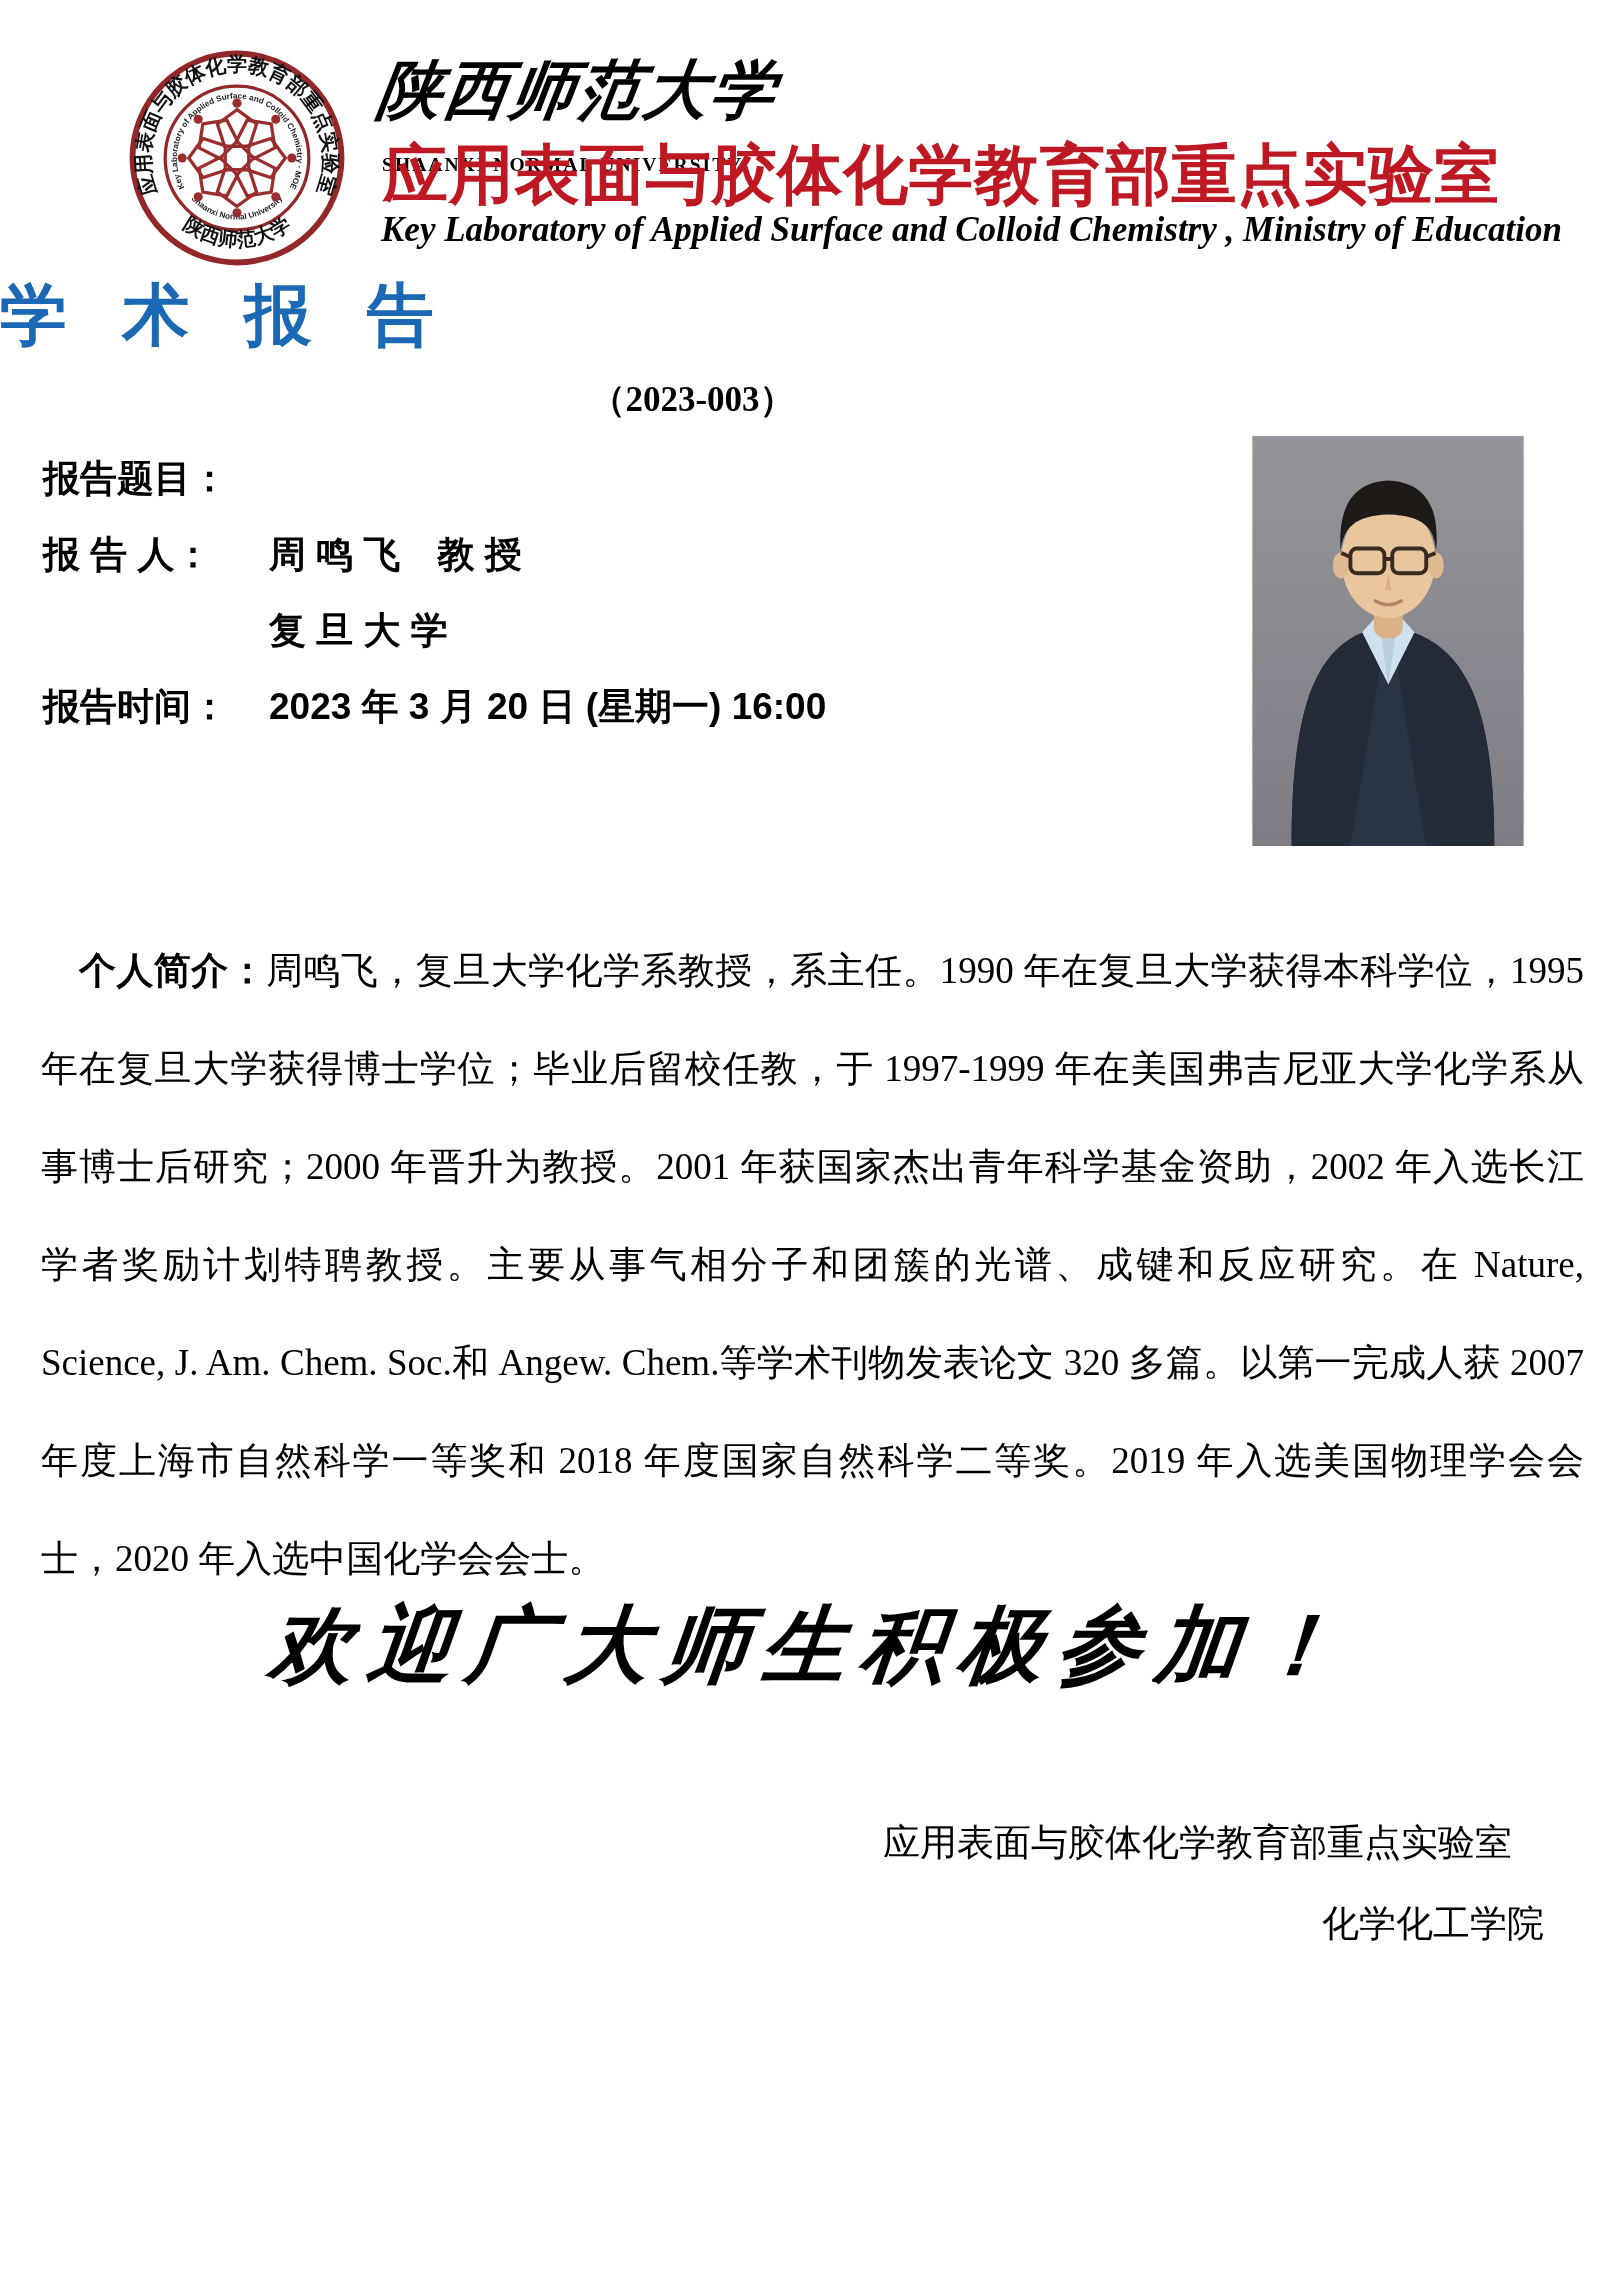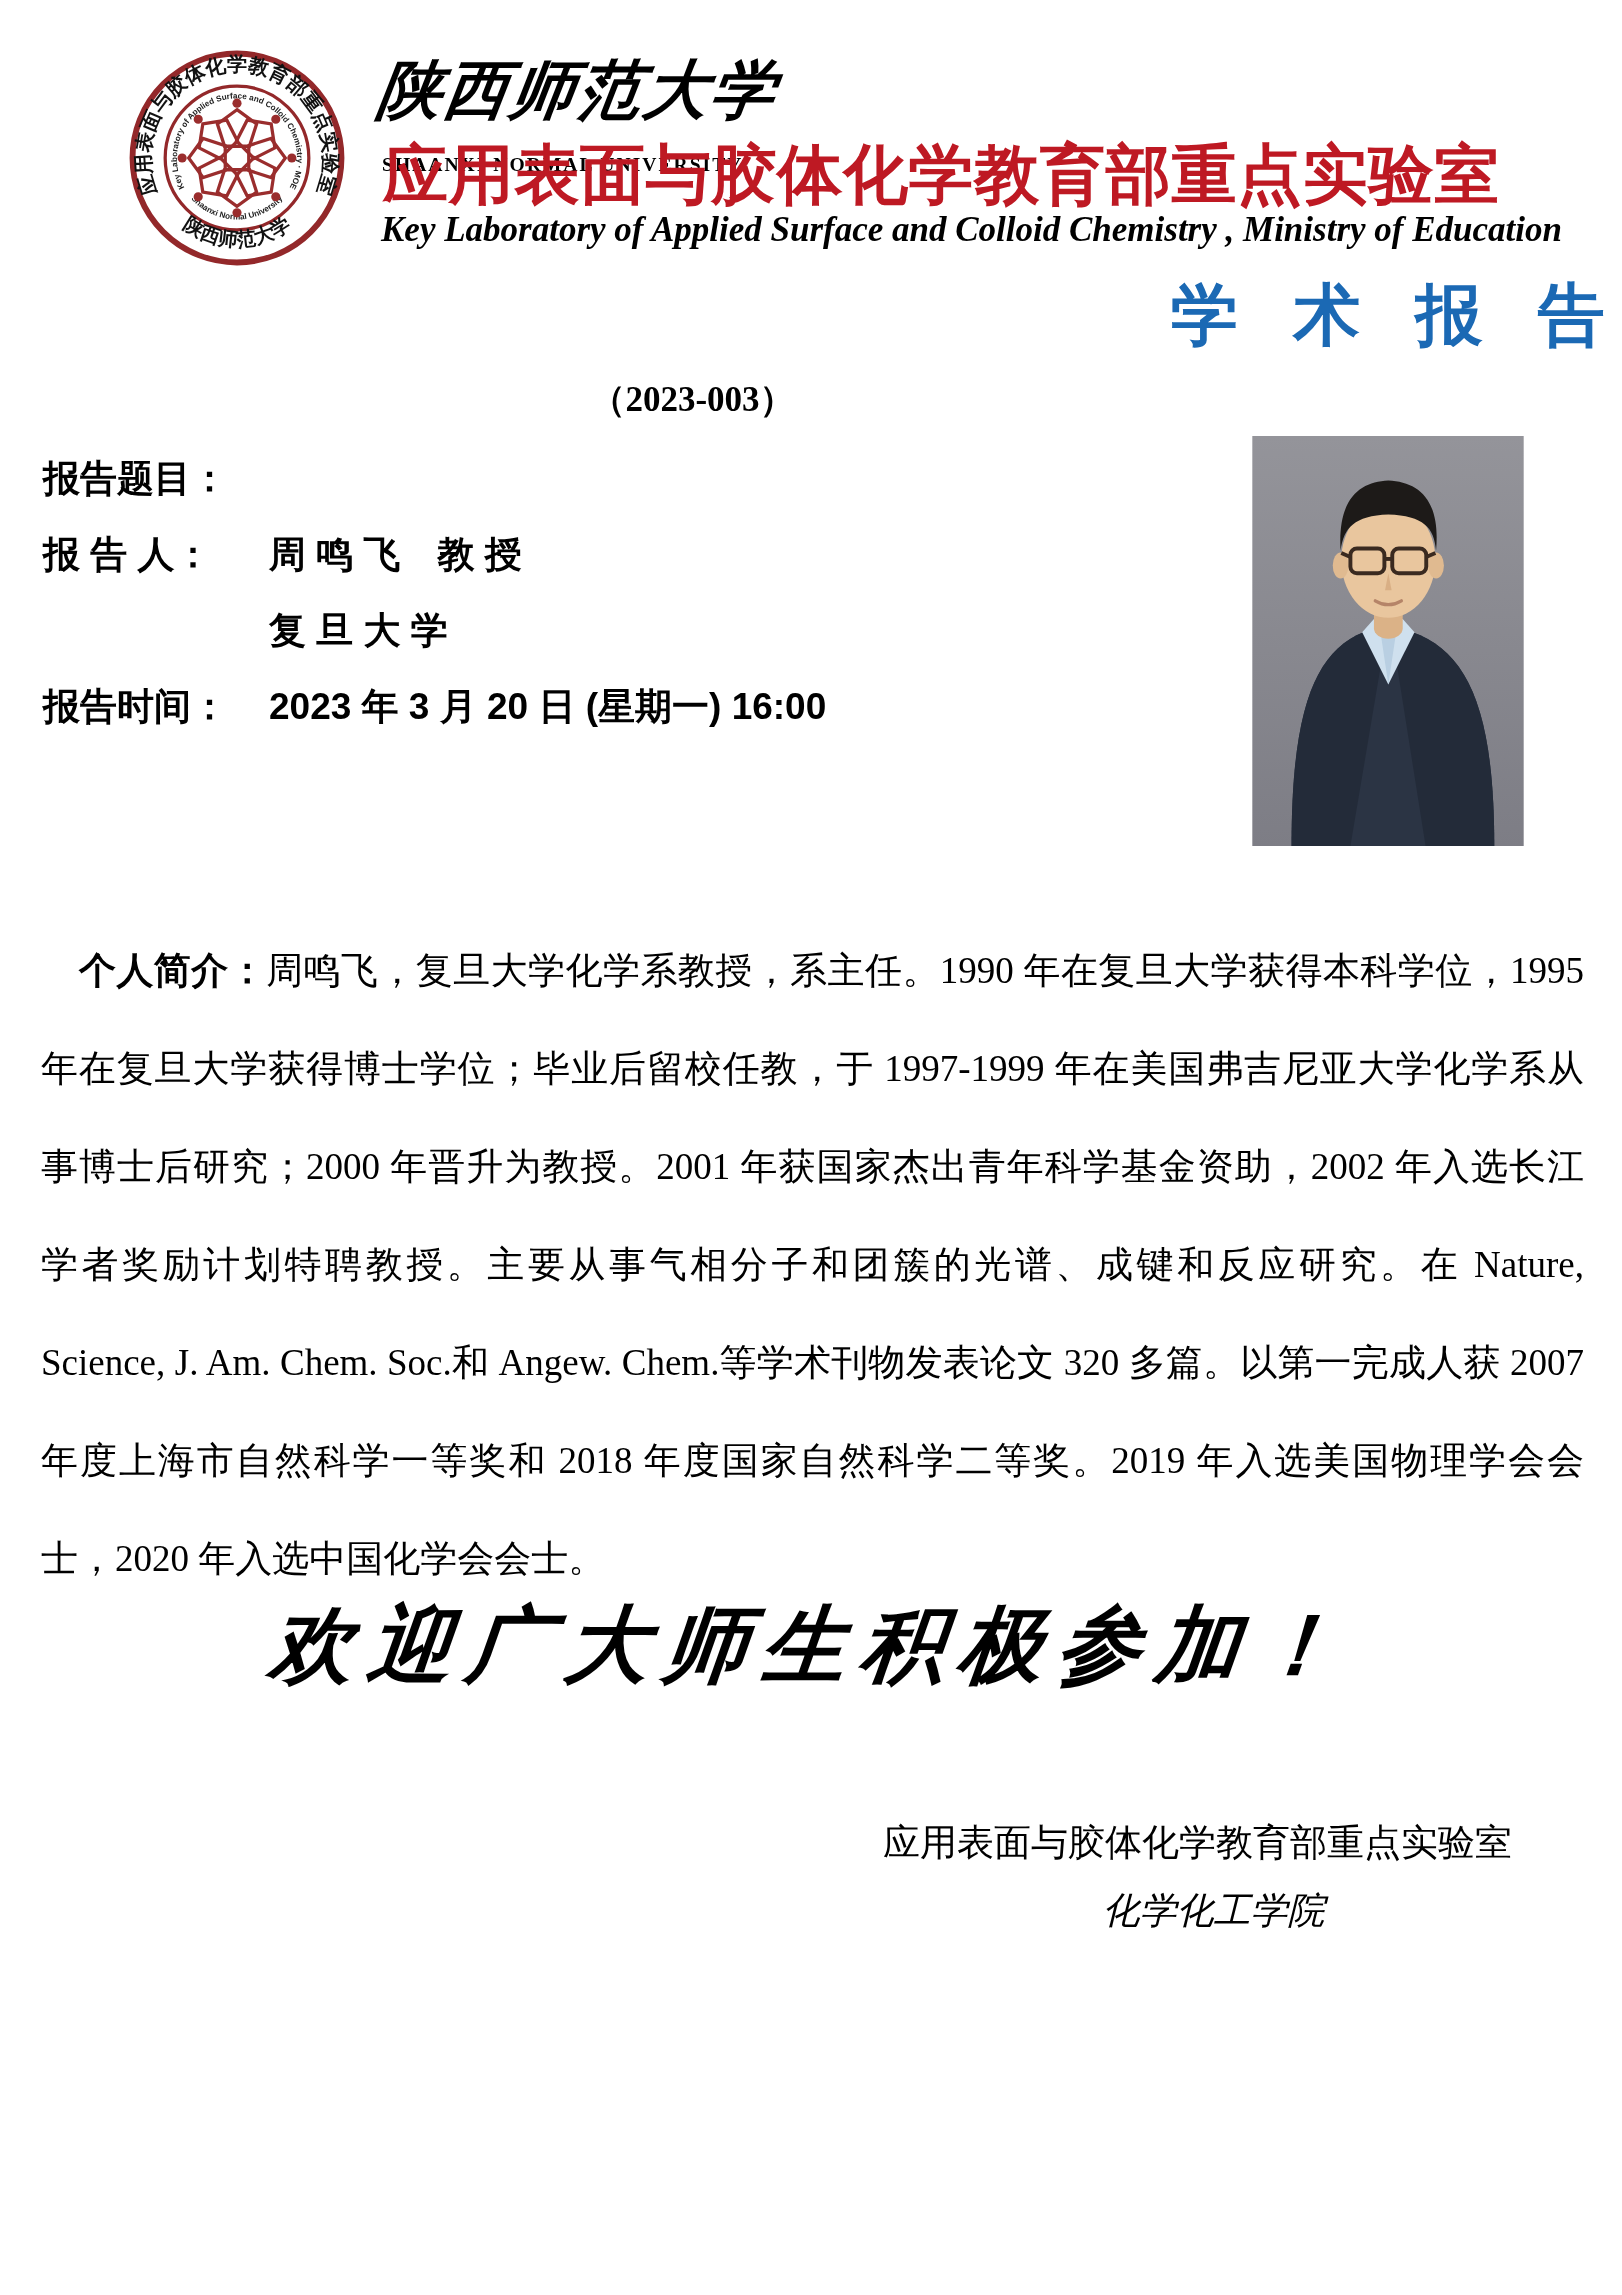--- a/index.html
+++ b/index.html
@@ -31,21 +31,21 @@
     letter-spacing:0.7px;white-space:nowrap;
   }
   .lab-title-en{
     position:absolute;left:381px;top:210px;width:1126px;
     font-family:"Liberation Serif",serif;
     font-size:35px;font-weight:700;font-style:italic;white-space:nowrap;
   }
   
   .sem-title{
     position:absolute;left:0;top:278px;width:1623px;
-    text-align:right;
+    text-align:left;
     font-size:67px;font-weight:900;letter-spacing:18.3px;line-height:1.1;
   }
   .sem-issue{
     position:absolute;left:0;top:376px;width:1385px;
     text-align:center;
     font-family:"Liberation Serif",serif;
     font-size:35px;font-weight:700;
   }
   
   .details{position:absolute;left:43px;top:458px;width:1178px;}
@@ -72,21 +72,21 @@
     position:absolute;left:0;top:1589px;width:1623px;
     text-align:center;
     font-family:"DejaVu Serif",serif;
     font-size:84px;font-weight:900;font-style:italic;
     letter-spacing:14.4px;white-space:nowrap;
     transform:skewX(-6deg);
   }
   
   .footer{position:absolute;left:883px;top:1818px;width:661px;}
   .footer-line1{font-size:37px;white-space:nowrap;}
-  .footer-line2{font-size:37px;text-align:center;margin-top:18px;white-space:nowrap;font-style:italic;}
+  .footer-line2{font-size:37px;text-align:right;margin-top:31px;white-space:nowrap;}
 </style>
 </head>
 <body>
 
 <div class="page">
 
   <svg class="logo" viewBox="0 0 340 340" xmlns="http://www.w3.org/2000/svg" aria-hidden="true">
     <defs>
       <path id="arcCnTop" d="M 76,264 A 133 133 0 1 1 264,264" fill="none"></path>
       <path id="arcCnBot" d="M 67,257 A 135 135 0 0 0 273,257" fill="none"></path>

